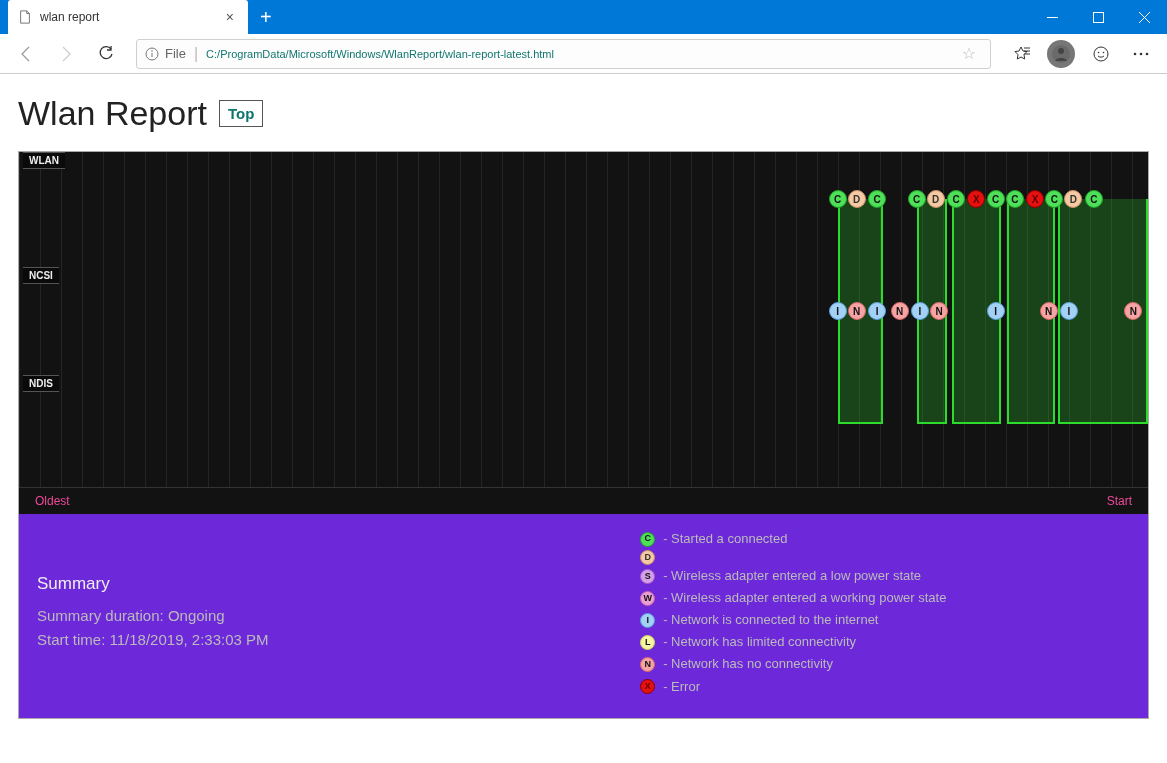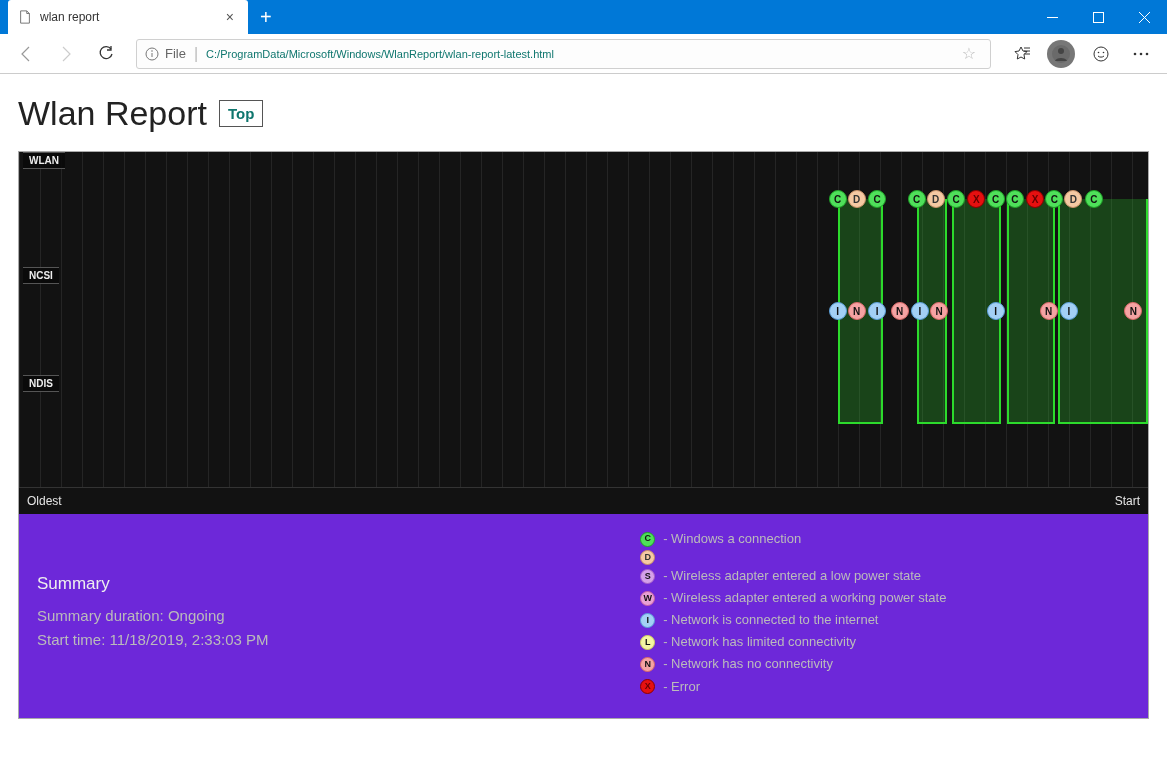--- a/index.html
+++ b/index.html
@@ -40,21 +40,21 @@
 .page-title { font-size: 34px; font-weight: 300; color: #222; }
 .top-badge { border: 1px solid #555; padding: 4px 8px; font-size: 15px; color: #0f766e; cursor: pointer; font-weight: bold; }
 
 
 .chart-wrap { border: 1px solid #aaa; background: #121212; }
 .chart-area { position: relative; height: 335px; background: linear-gradient(to right, rgba(80,80,80,0.3) 1px, transparent 1px) 0 0 / 21px 100%; }
 .row-label { position: absolute; left: 4px; top: 0; color: #eee; font-size: 10px; font-weight: bold; border-top: 1px solid #555; border-bottom: 1px solid #555; padding: 2px 6px; background: rgba(10,10,10,0.9); }
 .row-label.wlan { top: 0; }
 .row-label.ncsi { top: 115px; }
 .row-label.ndis { top: 223px; }
-.time-labels { display: flex; justify-content: space-between; padding: 6px 8px; color: #e5e5e5; font-size: 12px; border-top: 1px solid #333; }
+.time-labels { display: flex; justify-content: space-between; padding: 6px 16px; color: #ec4899; font-size: 12px; border-top: 1px solid #333; }
 
 
 .marker { position: absolute; width: 18px; height: 18px; border-radius: 50%; border: 1.5px solid #2cdb2c; display: flex; align-items: center; justify-content: center; font-size: 10px; font-weight: bold; color: #111; z-index: 3; }
 .marker.c { background: #4fe05a; border-color: #1fa328; }
 .marker.d { background: #f5c9a3; border-color: #c89067; color: #333; }
 .marker.s { background: #d4a0e8; border-color: #a560c8; }
 .marker.w { background: #e8a0d4; border-color: #c860a5; }
 .marker.i { background: #a3d0f5; border-color: #5a9ed8; }
 .marker.l { background: #f3f5a3; border-color: #d0d25a; }
 .marker.n { background: #f5a3a3; border-color: #d86868; }
@@ -214,21 +214,21 @@
       </div>
       <div class="footer">
         <div class="summary">
           <h3>Summary</h3>
           <p><span>Summary duration:</span> <span>Ongoing</span></p>
           <p><span>Start time:</span> <span>11/18/2019, 2:33:03 PM</span></p>
         </div>
         <div class="legend" id="legend">
             <div class="legend-row">
               <span class="marker c">C</span>
-              <span> - Windows a connection</span>
+              <span> - Started a connected</span>
             </div>
             <div class="legend-row">
               <span class="marker d">D</span>
             </div>
             <div class="legend-row">
               <span class="marker s">S</span>
               <span> - Wireless adapter entered a low power state</span>
             </div>
             <div class="legend-row">
               <span class="marker w">W</span>

